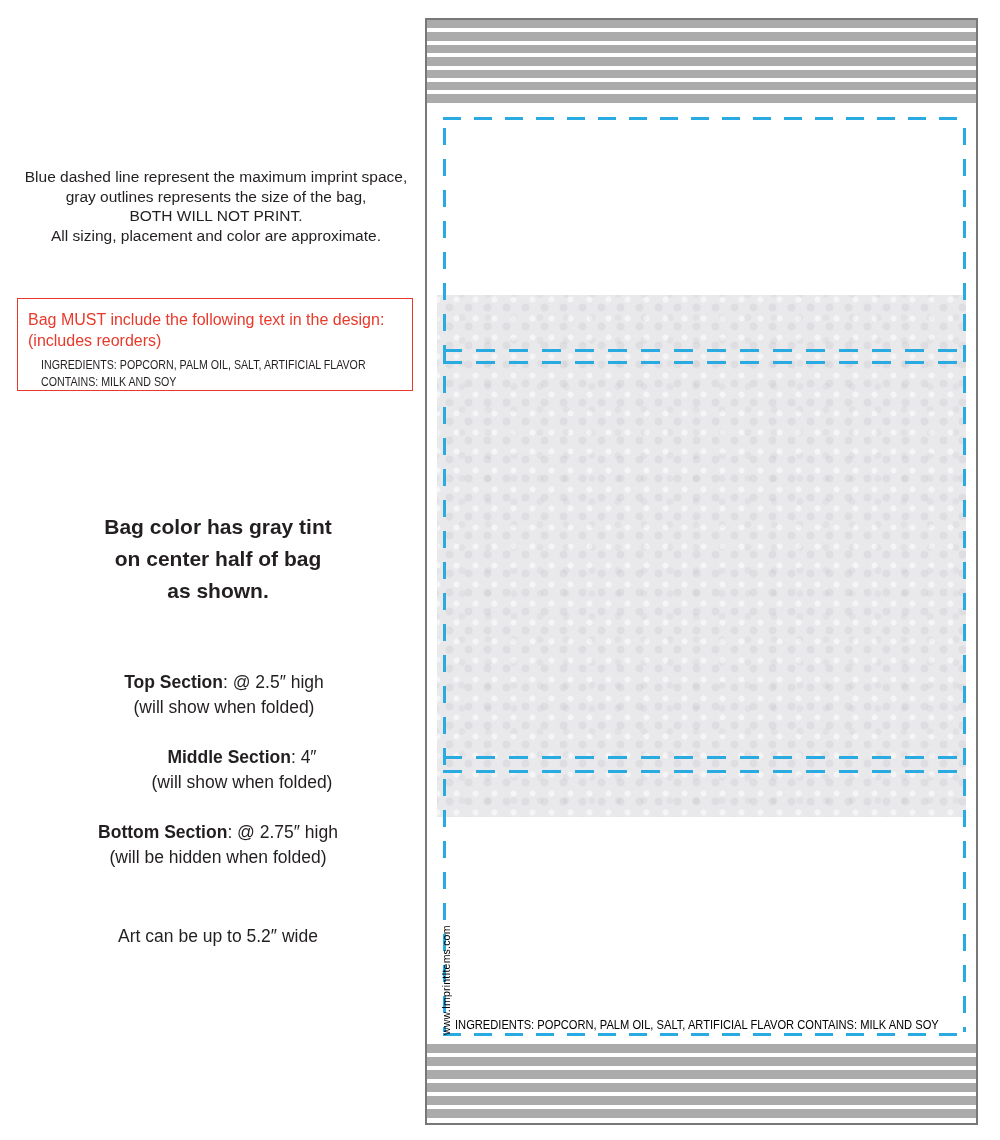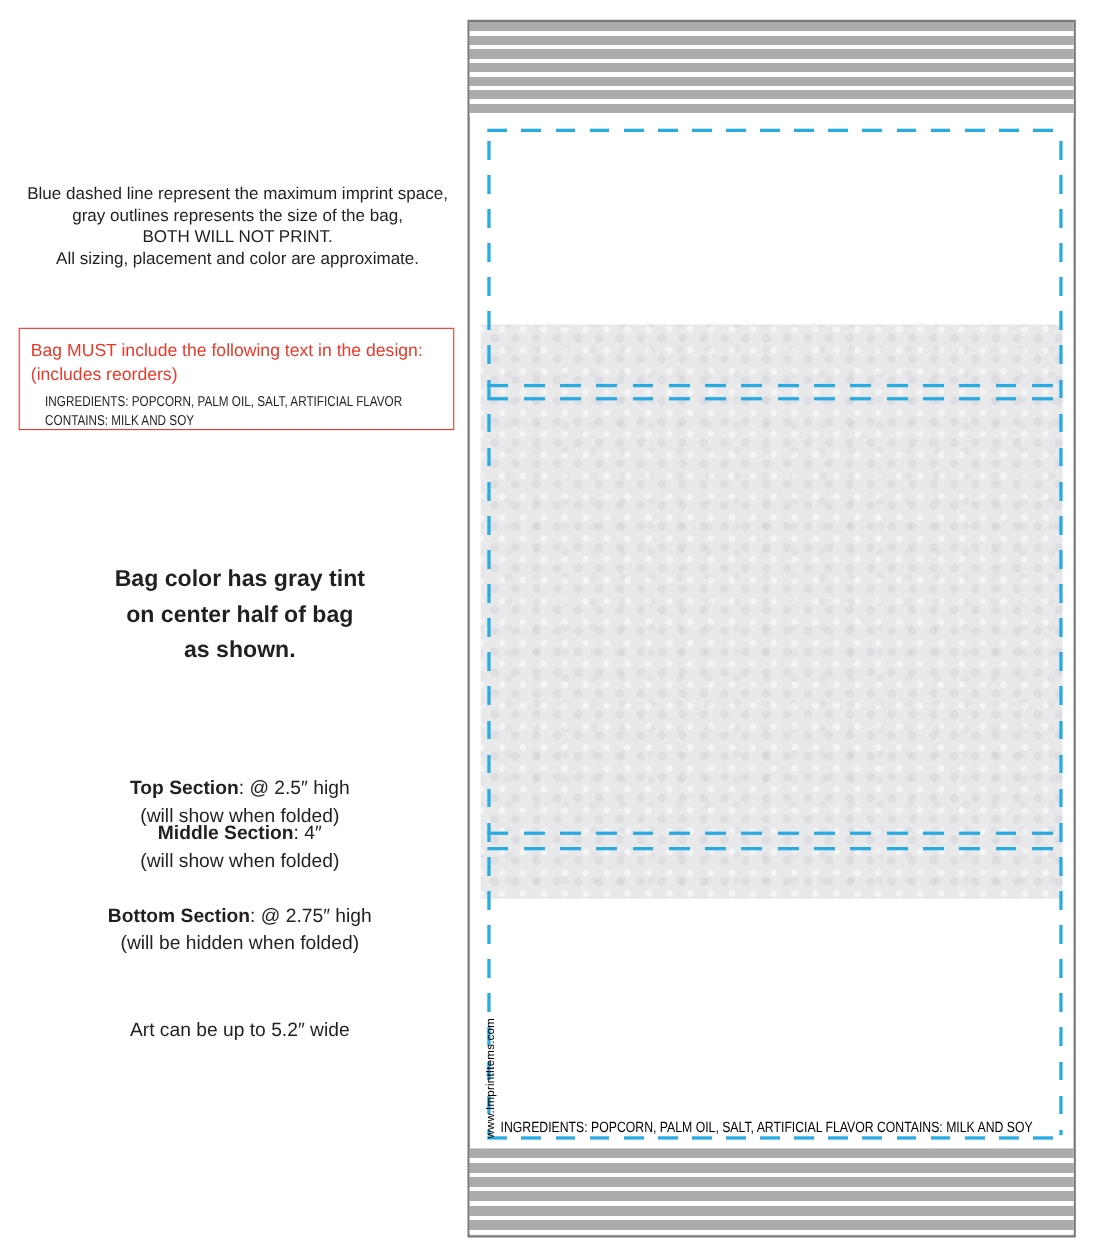--- a/index.html
+++ b/index.html
@@ -23,22 +23,22 @@
     white-space:nowrap;transform:scaleX(0.82);transform-origin:0 0;
   }
   .tint-note{
     position:absolute;top:511px;left:0;width:436px;
     text-align:center;font-weight:bold;font-size:21px;line-height:32px;
   }
   .section{
     position:absolute;left:0;width:436px;text-align:center;
     font-size:17.5px;line-height:25px;white-space:nowrap;
   }
-  .sec-top{top:704px;}
-  .sec-mid{top:745px;}
+  .sec-top{top:670px;margin-left:6px;}
+  .sec-mid{top:745px;padding-left:24px;}
   .sec-bot{top:820px;}
   .art-note{
     position:absolute;top:926px;left:0;width:436px;text-align:center;font-size:17.5px;
   }
 
   
   .bag{
     position:absolute;left:425px;top:18px;width:549px;height:1103px;
     border:2px solid #787878;background:#ffffff;
   }

